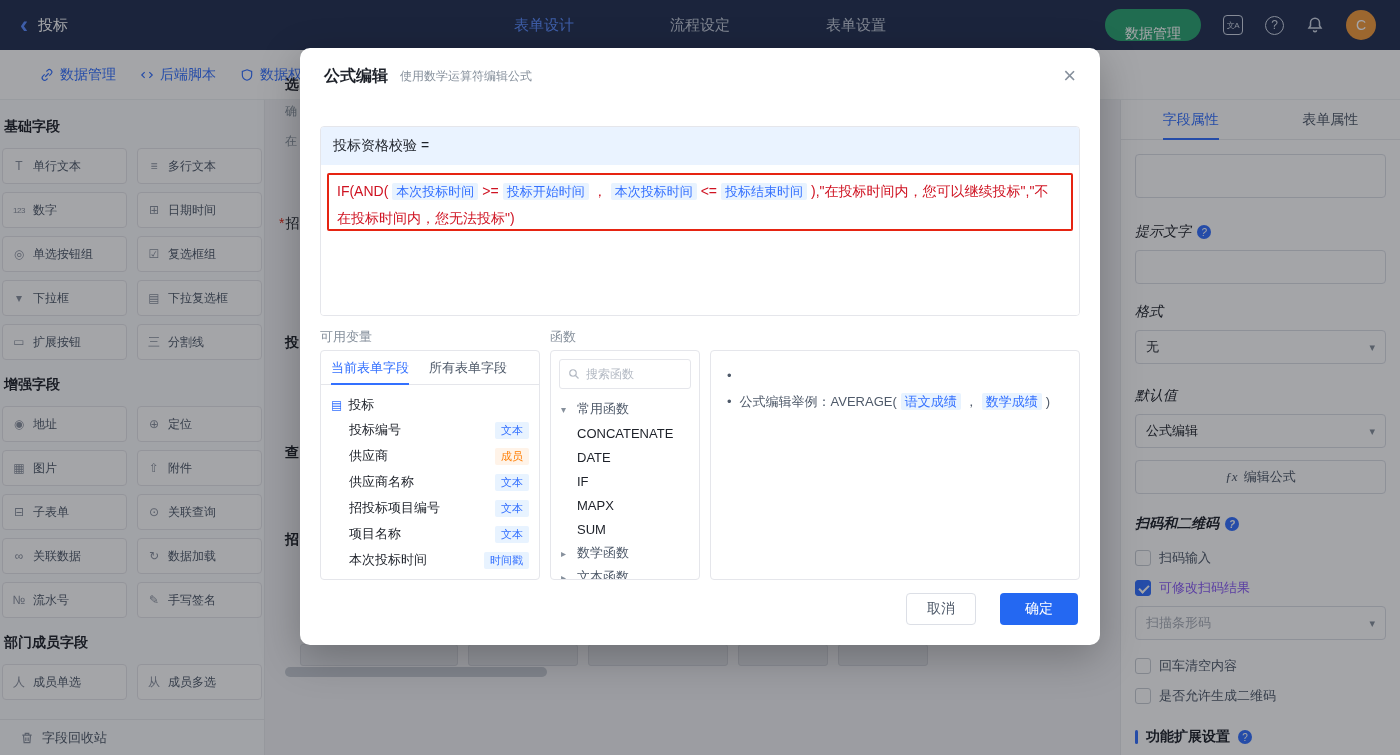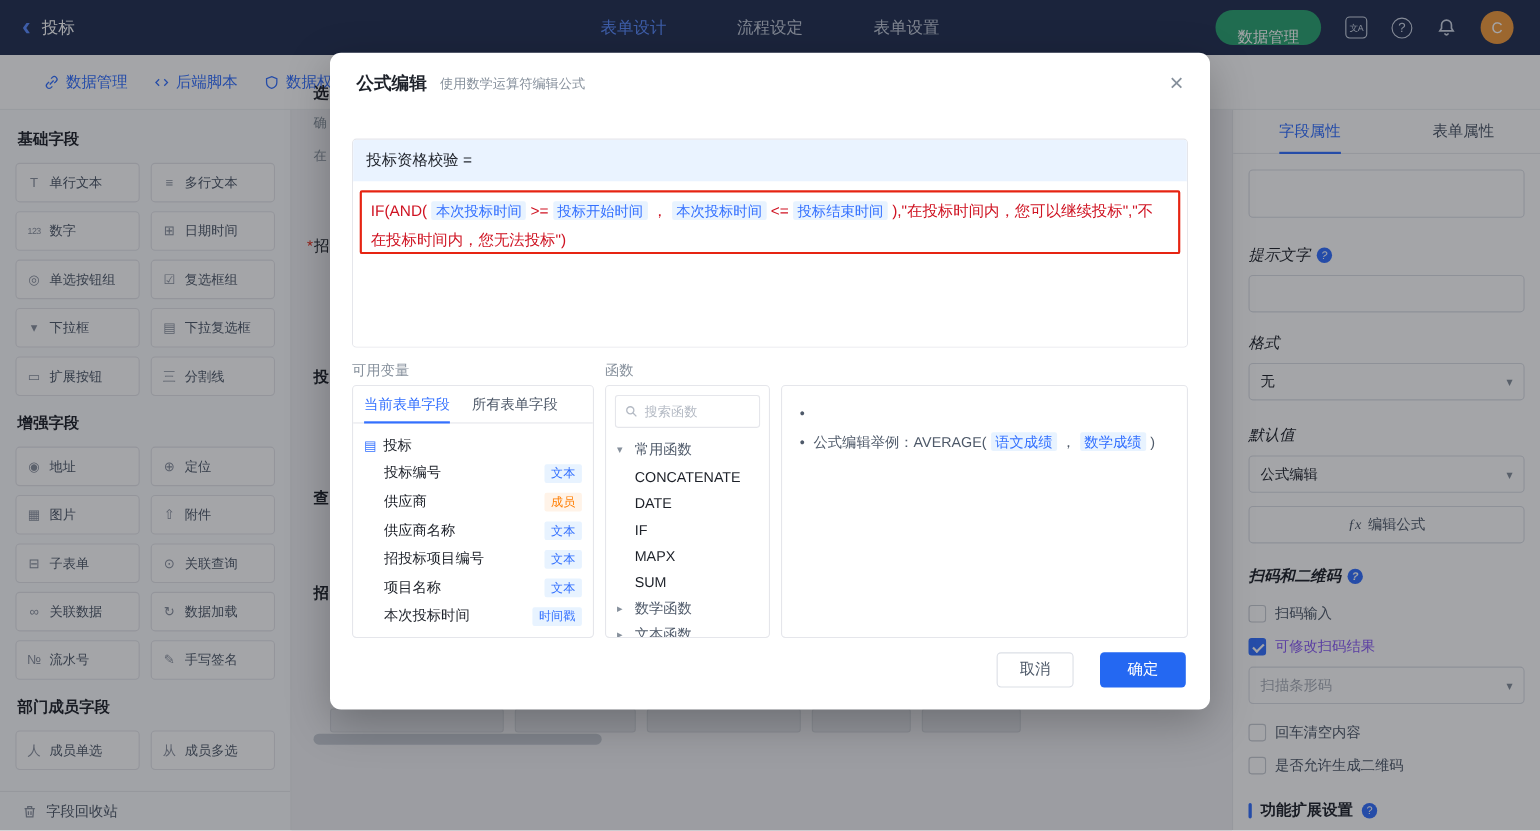--- a/index.html
+++ b/index.html
@@ -4,41 +4,41 @@
 <style>
   *{margin:0;padding:0;box-sizing:border-box;}
   body{width:1400px;height:755px;font-family:"Liberation Sans","DejaVu Sans",sans-serif;}
   .stage{position:relative;width:1400px;height:755px;background:#f2f3f5;overflow:hidden;}
 
   
   .topbar{position:absolute;top:0;left:0;right:0;height:50px;background:#223052;z-index:1;}
   .tb-left{position:absolute;left:20px;top:0;height:50px;display:flex;align-items:center;gap:10px;}
   .back{color:#5b8cff;font-size:24px;line-height:1;cursor:pointer;font-weight:bold;}
   .tb-title{color:#ffffff;font-size:15px;}
-  .tb-tabs{position:absolute;left:50%;top:0;transform:translateX(-50%);height:50px;display:flex;align-items:center;gap:64px;}
+  .tb-tabs{position:absolute;left:50%;top:0;transform:translateX(-50%);height:50px;display:flex;align-items:center;gap:96px;}
   .tb-tab{color:#c3cad8;font-size:15px;cursor:pointer;white-space:nowrap;}
   .tb-tab.active{color:#5b8cff;}
   .tb-right{position:absolute;right:24px;top:0;height:50px;display:flex;align-items:center;gap:22px;}
   .btn-green{height:16px;padding:16px 20px;border-radius:16px;background:#2ba471;color:#fff;border:none;font-size:14px;cursor:pointer;}
   .tb-ic{color:#cfd6e4;display:flex;align-items:center;justify-content:center;cursor:pointer;}
   .tb-ic.box{width:20px;height:20px;border:1.5px solid #cfd6e4;border-radius:4px;font-size:8px;letter-spacing:-.5px;}
   .tb-ic.circle{width:19px;height:19px;border:1.5px solid #cfd6e4;border-radius:50%;font-size:12px;}
   .avatar{width:30px;height:30px;border-radius:50%;background:#f29b3d;color:#fff;font-size:14px;display:flex;align-items:center;justify-content:center;cursor:pointer;}
 
   
   .subbar{position:absolute;top:50px;left:0;right:0;height:50px;background:#ffffff;border-bottom:1px solid #eef0f3;z-index:1;}
   .sb-links{position:absolute;left:40px;top:0;height:50px;display:flex;align-items:center;gap:24px;}
   .sb-link{color:#3370ff;font-size:14px;display:flex;align-items:center;gap:6px;cursor:pointer;white-space:nowrap;}
   .sb-right{position:absolute;right:24px;top:9px;display:flex;align-items:center;gap:16px;}
   .btn-preview{height:32px;padding:0 22px;border:1px solid #3370ff;color:#3370ff;background:#fff;border-radius:4px;font-size:14px;cursor:pointer;}
   .btn-save{height:32px;padding:0 22px;background:#2e5fd9;color:#fff;border:none;border-radius:4px;font-size:14px;cursor:pointer;}
   .btn-share{width:32px;height:32px;border-radius:50%;background:#2e5fd9;border:none;color:#fff;display:flex;align-items:center;justify-content:center;cursor:pointer;}
 
   
-  .sidebar{position:absolute;top:100px;left:0;bottom:0;width:265px;background:#fbfcfd;border-right:1px solid #e8eaee;padding:18px 14px 40px;z-index:1;overflow:hidden;}
+  .sidebar{position:absolute;top:100px;left:0;bottom:0;width:265px;background:#fbfcfd;border-right:1px solid #e8eaee;padding:18px 2px 40px;z-index:1;overflow:hidden;}
   .sec-title{font-size:14px;font-weight:bold;color:#1d2129;margin:16px 2px 12px;}
   .sec-title.first{margin-top:0;}
   .f-grid{display:grid;grid-template-columns:1fr 1fr;gap:8px 10px;}
   .f-item{height:36px;background:#fff;border:1px solid #e5e6eb;border-radius:4px;display:flex;align-items:center;gap:6px;padding:0 8px;font-size:12px;color:#4e5969;cursor:grab;overflow:hidden;white-space:nowrap;}
   .f-ic{width:16px;flex:none;text-align:center;color:#8a919f;font-size:12px;}
   .f-ic.small{font-size:8px;letter-spacing:-.5px;}
   .recycle{position:absolute;left:0;right:0;bottom:0;height:36px;border-top:1px solid #e8eaee;display:flex;align-items:center;gap:8px;padding-left:20px;color:#4e5969;font-size:13px;background:#fbfcfd;cursor:pointer;}
 
   
   .cp{position:absolute;font-size:14px;color:#1d2129;z-index:2;}

